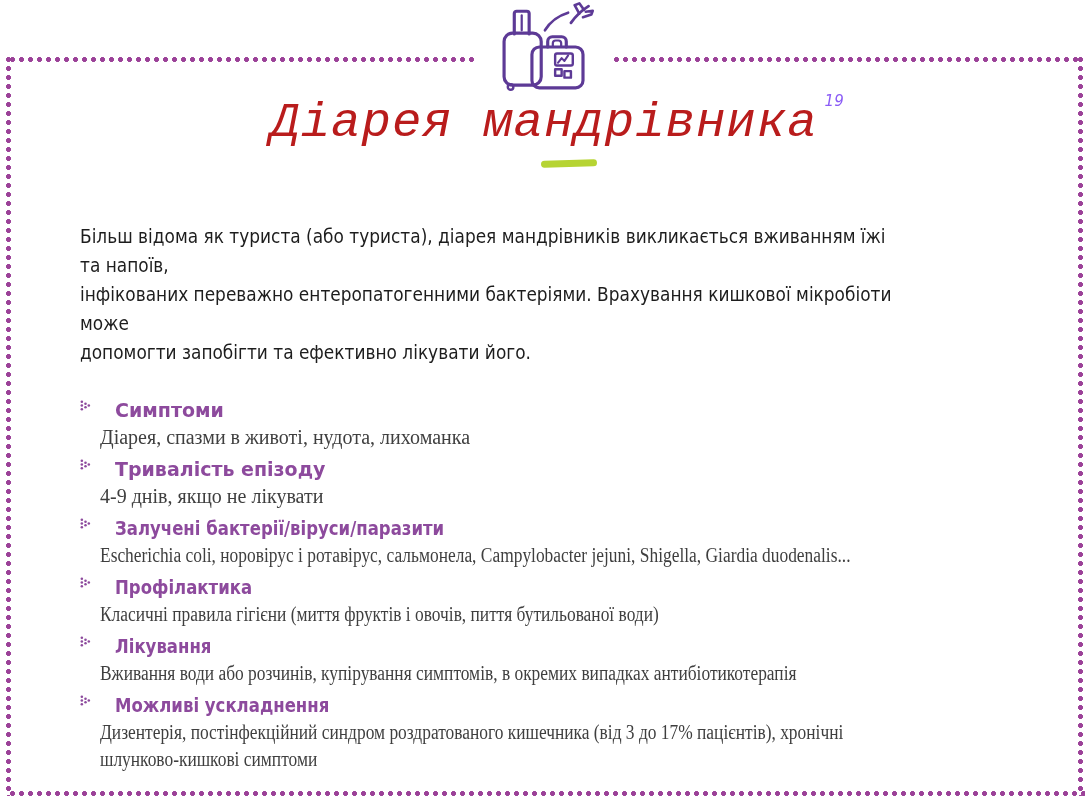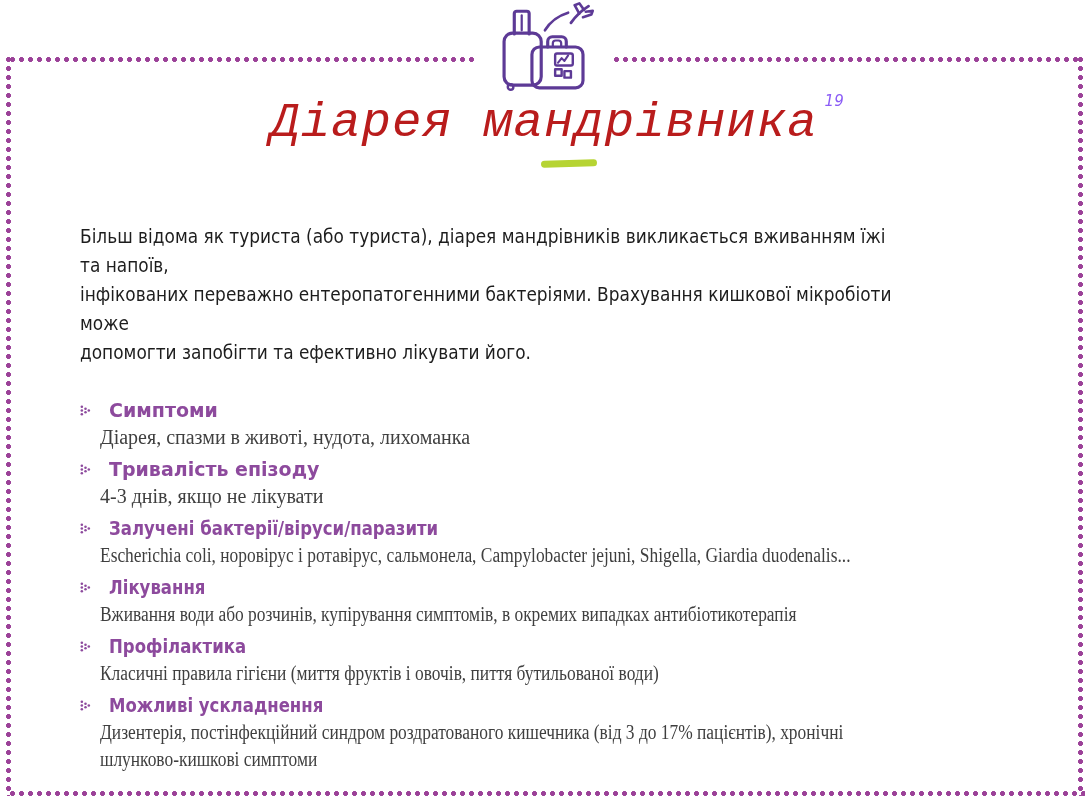--- a/index.html
+++ b/index.html
@@ -72,21 +72,21 @@
 
   .cond {
     display:inline-block;
     transform:scaleX(0.87);
     transform-origin:0 0;
     white-space:pre-line;
   }
 
   .sections { margin-top:32px; }
   .section { margin-bottom:7px; }
-  .sec-head { display:flex; align-items:center; gap:18px; margin-bottom:2px; line-height:23px; }
+  .sec-head { display:flex; align-items:flex-start; gap:24px; margin-bottom:2px; line-height:23px; }
   .sec-label {
     font-weight:bold;
     font-size:19px;
     color:var(--accent);
     white-space:nowrap;
   }
   .sec-content {
     margin-left:20px;
     font-size:20px;
     line-height:27px;
@@ -175,21 +175,21 @@
               <circle cx="2" cy="3" r="1.4"></circle>
               <circle cx="2" cy="7" r="1.4"></circle>
               <circle cx="2" cy="11" r="1.4"></circle>
               <circle cx="6" cy="5" r="1.4"></circle>
               <circle cx="6" cy="9" r="1.4"></circle>
               <circle cx="9.6" cy="7" r="1.4"></circle>
             </g>
         </svg>
         <span class="sec-label">Тривалість епізоду</span>
       </div>
-      <div class="sec-content">4-3 днів, якщо не лікувати</div>
+      <div class="sec-content">4-9 днів, якщо не лікувати</div>
     </div>
 
     <div class="section">
       <div class="sec-head">
         <svg class="bullet" viewBox="0 0 12 14" width="11" height="13" aria-hidden="true">
           <g fill="var(--accent)">
               <circle cx="2" cy="3" r="1.4"></circle>
               <circle cx="2" cy="7" r="1.4"></circle>
               <circle cx="2" cy="11" r="1.4"></circle>
               <circle cx="6" cy="5" r="1.4"></circle>
@@ -207,40 +207,40 @@
         <svg class="bullet" viewBox="0 0 12 14" width="11" height="13" aria-hidden="true">
           <g fill="var(--accent)">
               <circle cx="2" cy="3" r="1.4"></circle>
               <circle cx="2" cy="7" r="1.4"></circle>
               <circle cx="2" cy="11" r="1.4"></circle>
               <circle cx="6" cy="5" r="1.4"></circle>
               <circle cx="6" cy="9" r="1.4"></circle>
               <circle cx="9.6" cy="7" r="1.4"></circle>
             </g>
         </svg>
+        <span class="sec-label"><span class="cond">Профілактика</span></span>
+      </div>
+      <div class="sec-content"><span class="cond">Класичні правила гігієни (миття фруктів і овочів, пиття бутильованої води)</span></div>
+    </div>
+
+    <div class="section">
+      <div class="sec-head">
+        <svg class="bullet" viewBox="0 0 12 14" width="11" height="13" aria-hidden="true">
+          <g fill="var(--accent)">
+              <circle cx="2" cy="3" r="1.4"></circle>
+              <circle cx="2" cy="7" r="1.4"></circle>
+              <circle cx="2" cy="11" r="1.4"></circle>
+              <circle cx="6" cy="5" r="1.4"></circle>
+              <circle cx="6" cy="9" r="1.4"></circle>
+              <circle cx="9.6" cy="7" r="1.4"></circle>
+            </g>
+        </svg>
         <span class="sec-label"><span class="cond">Лікування</span></span>
       </div>
       <div class="sec-content"><span class="cond">Вживання води або розчинів, купірування симптомів, в окремих випадках антибіотикотерапія</span></div>
-    </div>
-
-    <div class="section">
-      <div class="sec-head">
-        <svg class="bullet" viewBox="0 0 12 14" width="11" height="13" aria-hidden="true">
-          <g fill="var(--accent)">
-              <circle cx="2" cy="3" r="1.4"></circle>
-              <circle cx="2" cy="7" r="1.4"></circle>
-              <circle cx="2" cy="11" r="1.4"></circle>
-              <circle cx="6" cy="5" r="1.4"></circle>
-              <circle cx="6" cy="9" r="1.4"></circle>
-              <circle cx="9.6" cy="7" r="1.4"></circle>
-            </g>
-        </svg>
-        <span class="sec-label"><span class="cond">Профілактика</span></span>
-      </div>
-      <div class="sec-content"><span class="cond">Класичні правила гігієни (миття фруктів і овочів, пиття бутильованої води)</span></div>
     </div>
 
     <div class="section">
       <div class="sec-head">
         <svg class="bullet" viewBox="0 0 12 14" width="11" height="13" aria-hidden="true">
           <g fill="var(--accent)">
               <circle cx="2" cy="3" r="1.4"></circle>
               <circle cx="2" cy="7" r="1.4"></circle>
               <circle cx="2" cy="11" r="1.4"></circle>
               <circle cx="6" cy="5" r="1.4"></circle>

